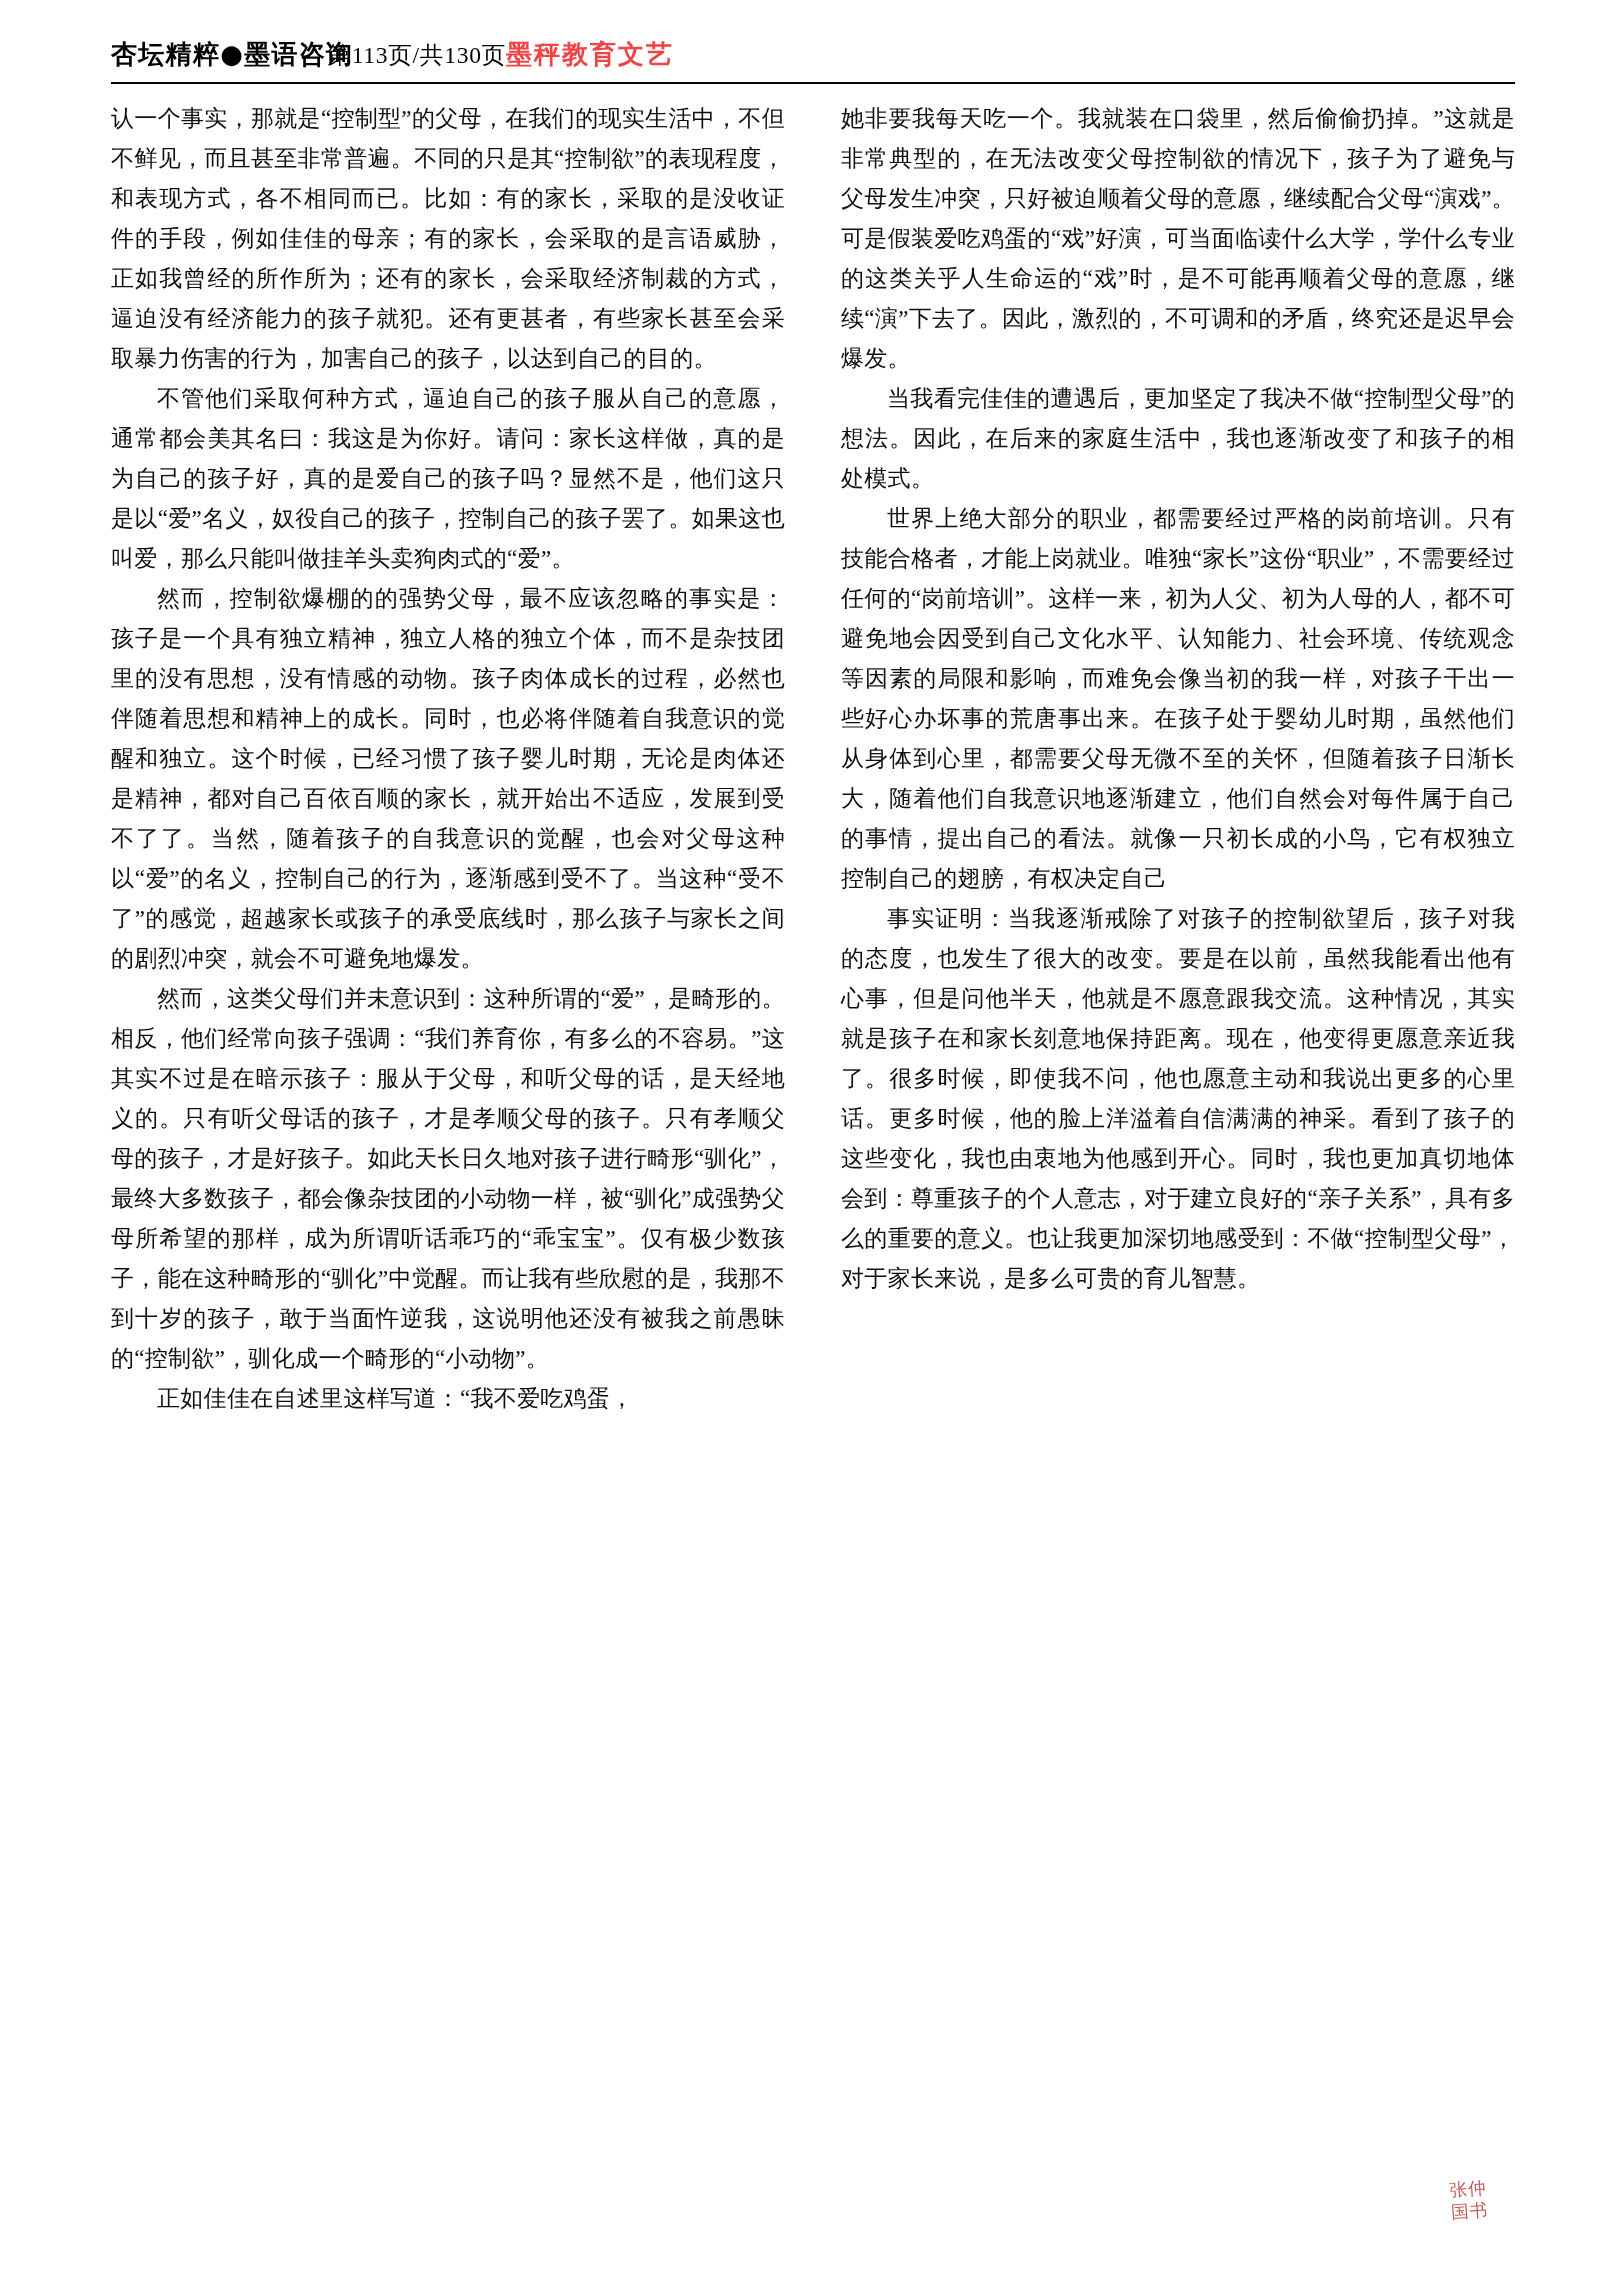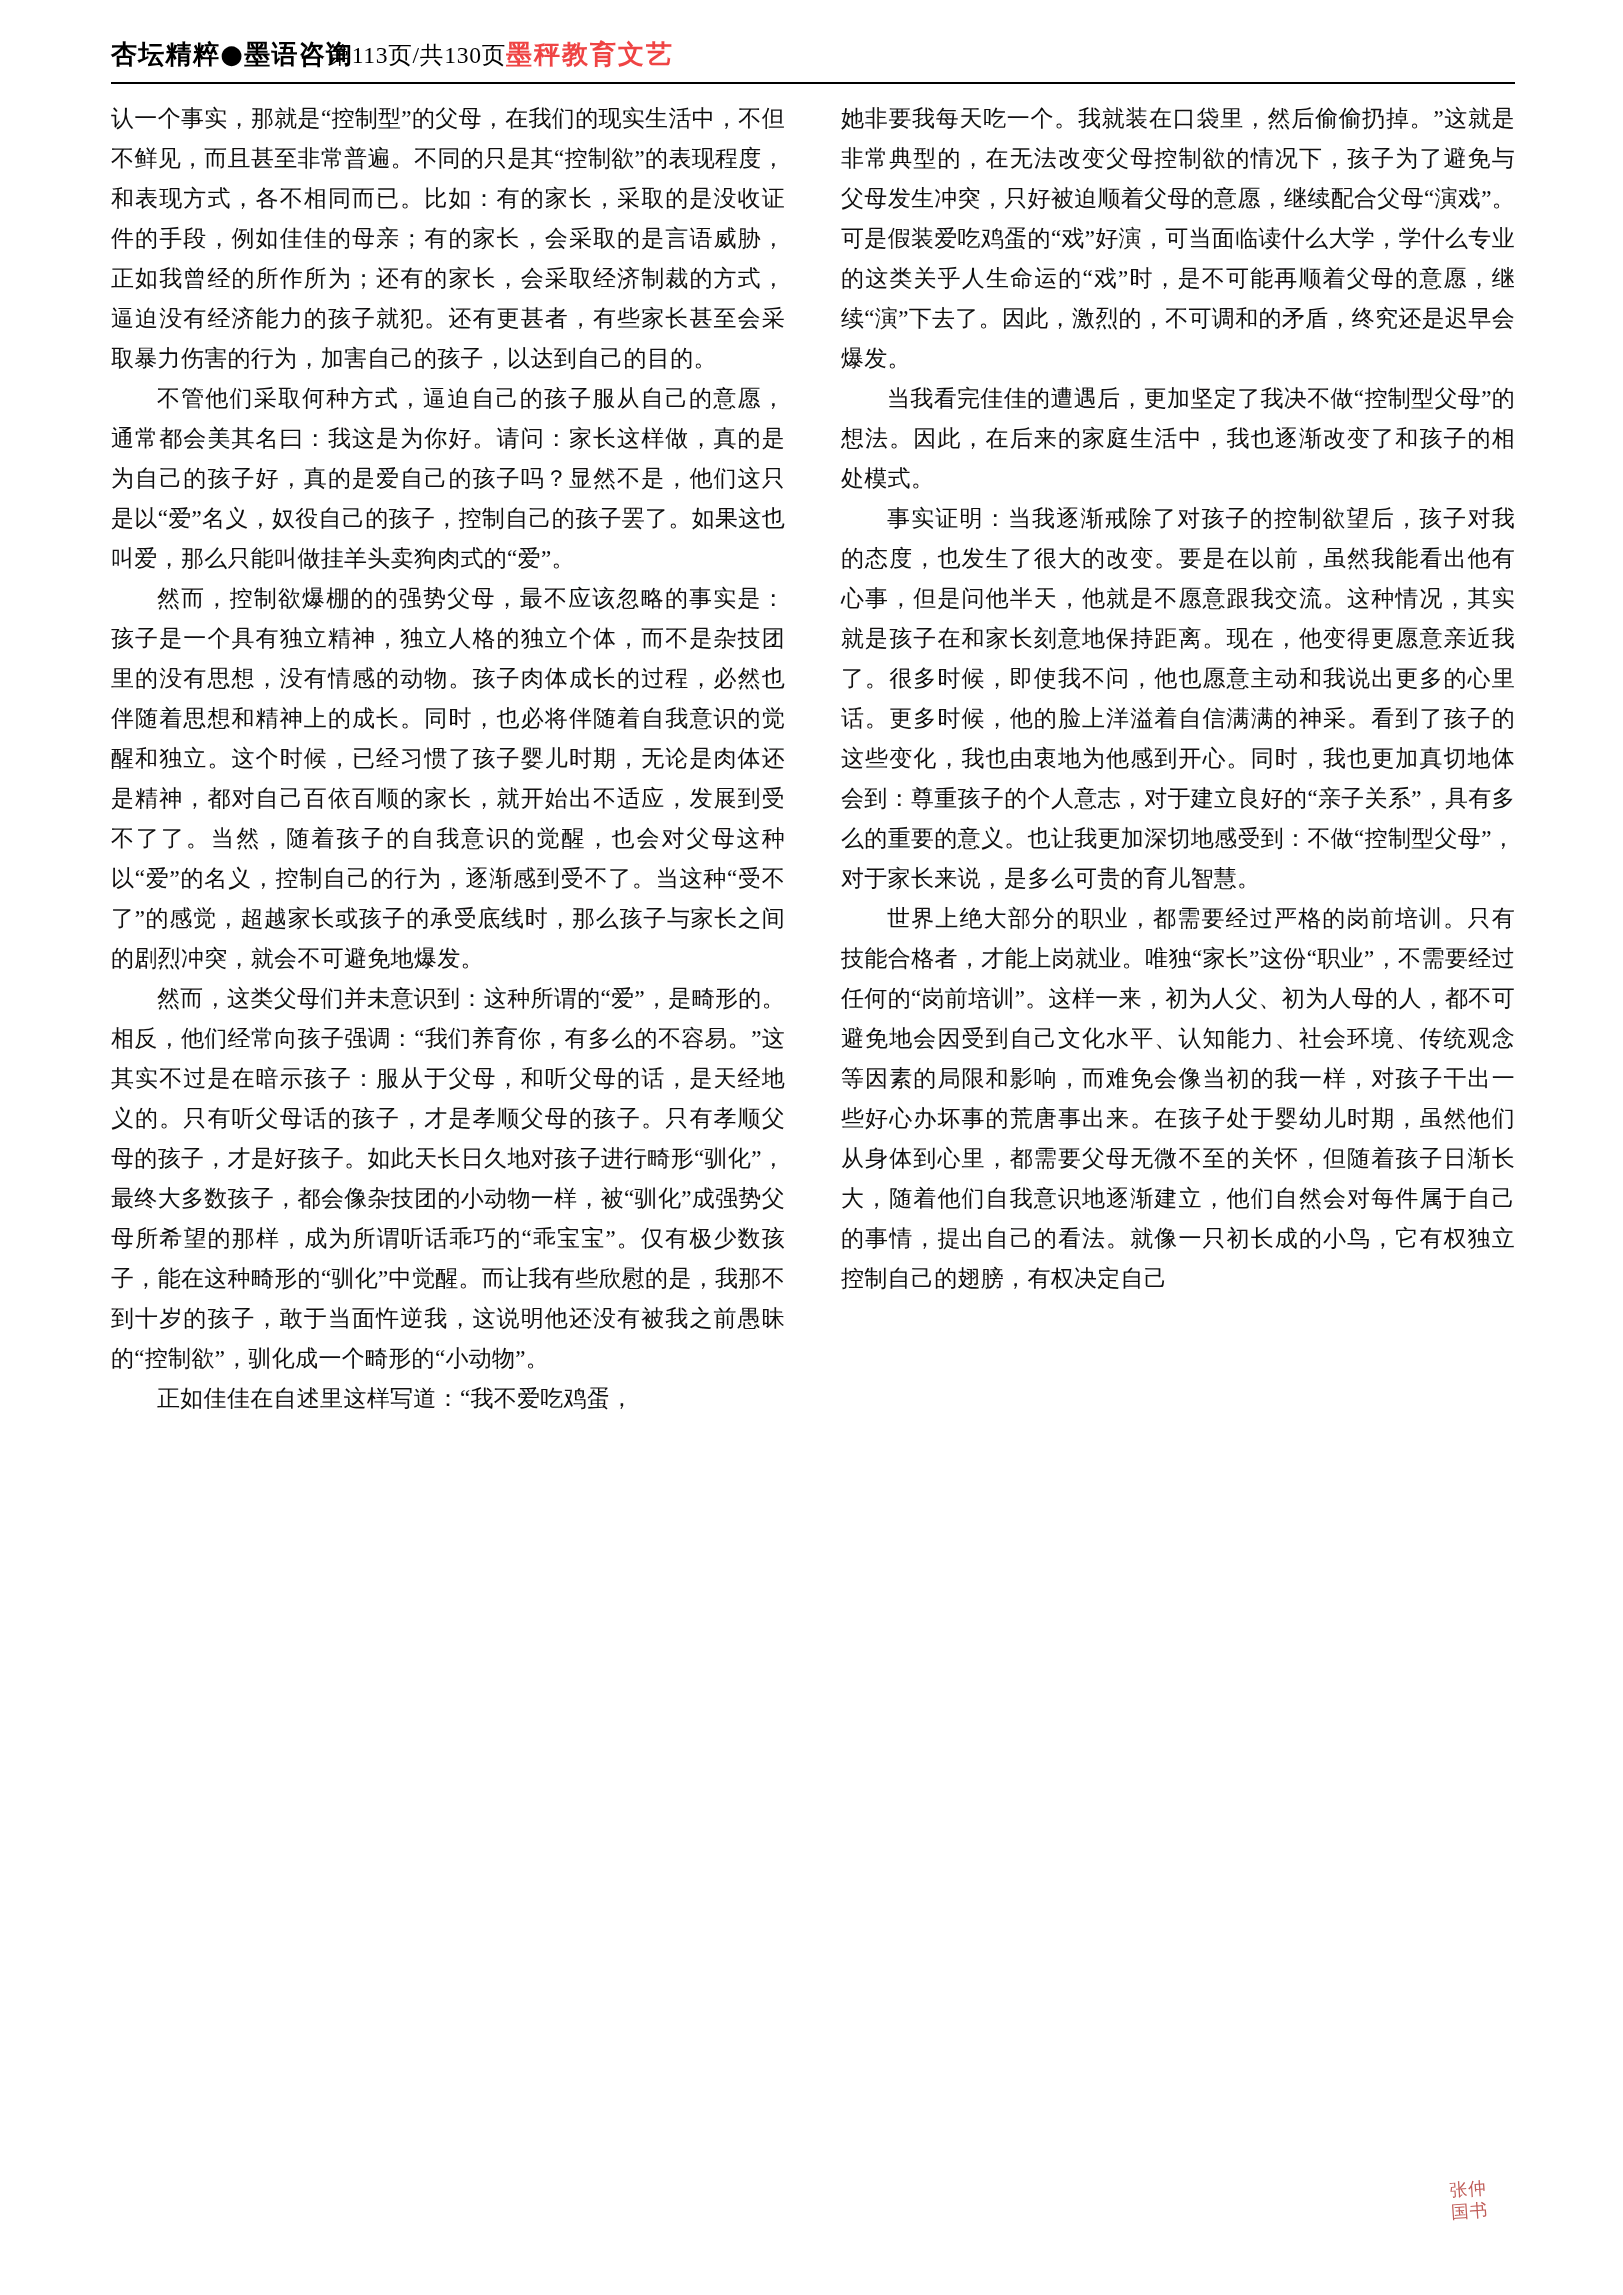--- a/index.html
+++ b/index.html
@@ -126,22 +126,22 @@
       <p class="noindent">认一个事实，那就是“控制型”的父母，在我们的现实生活中，不但不鲜见，而且甚至非常普遍。不同的只是其“控制欲”的表现程度，和表现方式，各不相同而已。比如：有的家长，采取的是没收证件的手段，例如佳佳的母亲；有的家长，会采取的是言语威胁，正如我曾经的所作所为；还有的家长，会采取经济制裁的方式，逼迫没有经济能力的孩子就犯。还有更甚者，有些家长甚至会采取暴力伤害的行为，加害自己的孩子，以达到自己的目的。</p>
       <p>不管他们采取何种方式，逼迫自己的孩子服从自己的意愿，通常都会美其名曰：我这是为你好。请问：家长这样做，真的是为自己的孩子好，真的是爱自己的孩子吗？显然不是，他们这只是以“爱”名义，奴役自己的孩子，控制自己的孩子罢了。如果这也叫爱，那么只能叫做挂羊头卖狗肉式的“爱”。</p>
       <p>然而，控制欲爆棚的的强势父母，最不应该忽略的事实是：孩子是一个具有独立精神，独立人格的独立个体，而不是杂技团里的没有思想，没有情感的动物。孩子肉体成长的过程，必然也伴随着思想和精神上的成长。同时，也必将伴随着自我意识的觉醒和独立。这个时候，已经习惯了孩子婴儿时期，无论是肉体还是精神，都对自己百依百顺的家长，就开始出不适应，发展到受不了了。当然，随着孩子的自我意识的觉醒，也会对父母这种以“爱”的名义，控制自己的行为，逐渐感到受不了。当这种“受不了”的感觉，超越家长或孩子的承受底线时，那么孩子与家长之间的剧烈冲突，就会不可避免地爆发。</p>
       <p>然而，这类父母们并未意识到：这种所谓的“爱”，是畸形的。相反，他们经常向孩子强调：“我们养育你，有多么的不容易。”这其实不过是在暗示孩子：服从于父母，和听父母的话，是天经地义的。只有听父母话的孩子，才是孝顺父母的孩子。只有孝顺父母的孩子，才是好孩子。如此天长日久地对孩子进行畸形“驯化”，最终大多数孩子，都会像杂技团的小动物一样，被“驯化”成强势父母所希望的那样，成为所谓听话乖巧的“乖宝宝”。仅有极少数孩子，能在这种畸形的“驯化”中觉醒。而让我有些欣慰的是，我那不到十岁的孩子，敢于当面忤逆我，这说明他还没有被我之前愚昧的“控制欲”，驯化成一个畸形的“小动物”。</p>
       <p>正如佳佳在自述里这样写道：“我不爱吃鸡蛋，</p>
     </div>
 
     <div class="col">
       <p class="noindent">她非要我每天吃一个。我就装在口袋里，然后偷偷扔掉。”这就是非常典型的，在无法改变父母控制欲的情况下，孩子为了避免与父母发生冲突，只好被迫顺着父母的意愿，继续配合父母“演戏”。可是假装爱吃鸡蛋的“戏”好演，可当面临读什么大学，学什么专业的这类关乎人生命运的“戏”时，是不可能再顺着父母的意愿，继续“演”下去了。因此，激烈的，不可调和的矛盾，终究还是迟早会爆发。</p>
       <p>当我看完佳佳的遭遇后，更加坚定了我决不做“控制型父母”的想法。因此，在后来的家庭生活中，我也逐渐改变了和孩子的相处模式。</p>
+      <p>世界上绝大部分的职业，都需要经过严格的岗前培训。只有技能合格者，才能上岗就业。唯独“家长”这份“职业”，不需要经过任何的“岗前培训”。这样一来，初为人父、初为人母的人，都不可避免地会因受到自己文化水平、认知能力、社会环境、传统观念等因素的局限和影响，而难免会像当初的我一样，对孩子干出一些好心办坏事的荒唐事出来。在孩子处于婴幼儿时期，虽然他们从身体到心里，都需要父母无微不至的关怀，但随着孩子日渐长大，随着他们自我意识地逐渐建立，他们自然会对每件属于自己的事情，提出自己的看法。就像一只初长成的小鸟，它有权独立控制自己的翅膀，有权决定自己</p>
       <p>事实证明：当我逐渐戒除了对孩子的控制欲望后，孩子对我的态度，也发生了很大的改变。要是在以前，虽然我能看出他有心事，但是问他半天，他就是不愿意跟我交流。这种情况，其实就是孩子在和家长刻意地保持距离。现在，他变得更愿意亲近我了。很多时候，即使我不问，他也愿意主动和我说出更多的心里话。更多时候，他的脸上洋溢着自信满满的神采。看到了孩子的这些变化，我也由衷地为他感到开心。同时，我也更加真切地体会到：尊重孩子的个人意志，对于建立良好的“亲子关系”，具有多么的重要的意义。也让我更加深切地感受到：不做“控制型父母”，对于家长来说，是多么可贵的育儿智慧。</p>
-      <p>世界上绝大部分的职业，都需要经过严格的岗前培训。只有技能合格者，才能上岗就业。唯独“家长”这份“职业”，不需要经过任何的“岗前培训”。这样一来，初为人父、初为人母的人，都不可避免地会因受到自己文化水平、认知能力、社会环境、传统观念等因素的局限和影响，而难免会像当初的我一样，对孩子干出一些好心办坏事的荒唐事出来。在孩子处于婴幼儿时期，虽然他们从身体到心里，都需要父母无微不至的关怀，但随着孩子日渐长大，随着他们自我意识地逐渐建立，他们自然会对每件属于自己的事情，提出自己的看法。就像一只初长成的小鸟，它有权独立控制自己的翅膀，有权决定自己</p>
     </div>
 
   </div>
 
   <div class="seal">
     <span>张仲</span>
     <span>国书</span>
   </div>
 
 </div>

